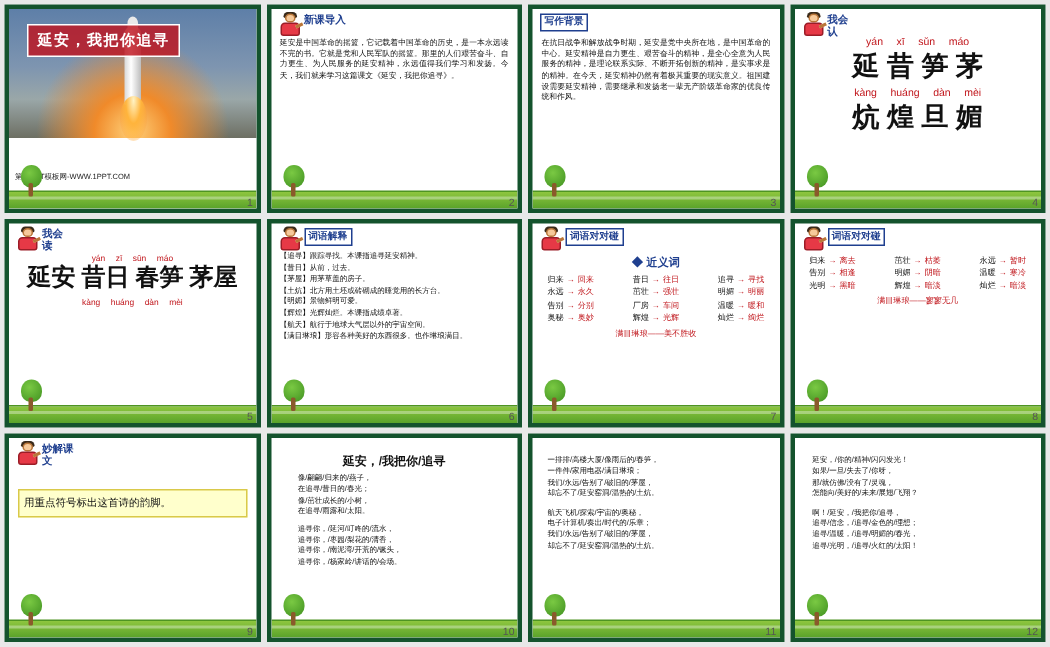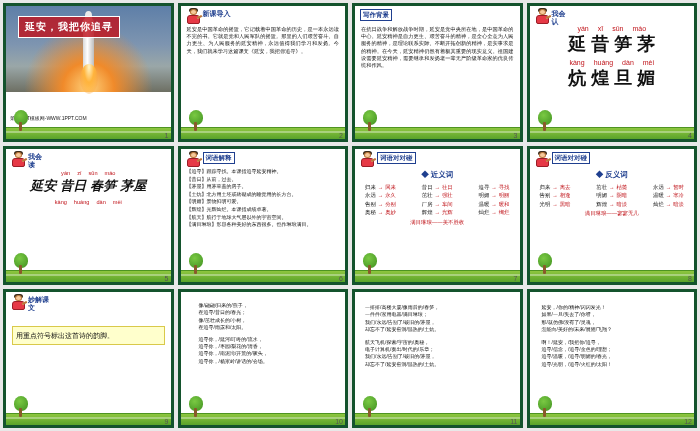--- a/index.html
+++ b/index.html
@@ -222,21 +222,21 @@
   }
   .hanzi-row {
     display: flex;
     justify-content: center;
     gap: 5px;
     font-size: 18px;
     font-weight: bold;
     color: #111;
     line-height: 22px;
   }
-  .hanzi-row.sm { font-size: 13px; line-height: 17px; gap: 4px; font-style: italic; }
+  .hanzi-row.sm { font-size: 16px; line-height: 17px; gap: 4px; }
   .pinyin-row.sm { font-size: 5.6px; gap: 7px; line-height: 8px; }
 
   
   .defs { font-size: 5px; line-height: 7.6px; color: #111; }
   .yellow-box {
     background: #ffffcc;
     border: 1px solid #d9c94a;
     padding: 3px;
   }
 
@@ -494,21 +494,20 @@
     <div class="hdr">
       <div class="teacher">
         <div class="hair"></div>
           <div class="head"></div>
           <div class="body"></div>
           <div class="arm"></div>
       </div>
       <div class="hdr-box">词语对对碰</div>
     </div>
     <div class="body-area" style="padding-top:21px;">
-      <div class="wp-title">◆ 反义词</div>
       <div class="wp-row">
         <span class="wp-cell"><span class="a">归来</span><span class="arrow">→</span><span class="b">离去</span></span>
         <span class="wp-cell"><span class="a">茁壮</span><span class="arrow">→</span><span class="b">枯萎</span></span>
         <span class="wp-cell"><span class="a">永远</span><span class="arrow">→</span><span class="b">暂时</span></span>
       </div>
       <div class="wp-row">
         <span class="wp-cell"><span class="a">告别</span><span class="arrow">→</span><span class="b">相逢</span></span>
         <span class="wp-cell"><span class="a">明媚</span><span class="arrow">→</span><span class="b">阴暗</span></span>
         <span class="wp-cell"><span class="a">温暖</span><span class="arrow">→</span><span class="b">寒冷</span></span>
       </div>
@@ -546,20 +545,21 @@
     <div class="ground"></div>
     <div class="tree">
         <div class="crown"></div>
         <div class="trunk"></div>
       </div>
     <div class="slide-num">9</div>
   </div>
 
   <div class="slide">
     <div class="body-area" style="padding-top:10px;">
+      <div class="poem-title">延安，/我把你/追寻</div>
       <div class="poem">
         <div>像/翩翩/归来的/燕子，</div>
         <div>在追寻/昔日的/春光；</div>
         <div>像/茁壮成长的/小树，</div>
         <div>在追寻/雨露和/太阳。</div>
         <div style="height:4px;"></div>
         <div>追寻你，/延河/叮咚的/流水，</div>
         <div>追寻你，/枣园/梨花的/清香，</div>
         <div>追寻你，/南泥湾/开荒的/镢头，</div>
         <div>追寻你，/杨家岭/讲话的/会场。</div>

